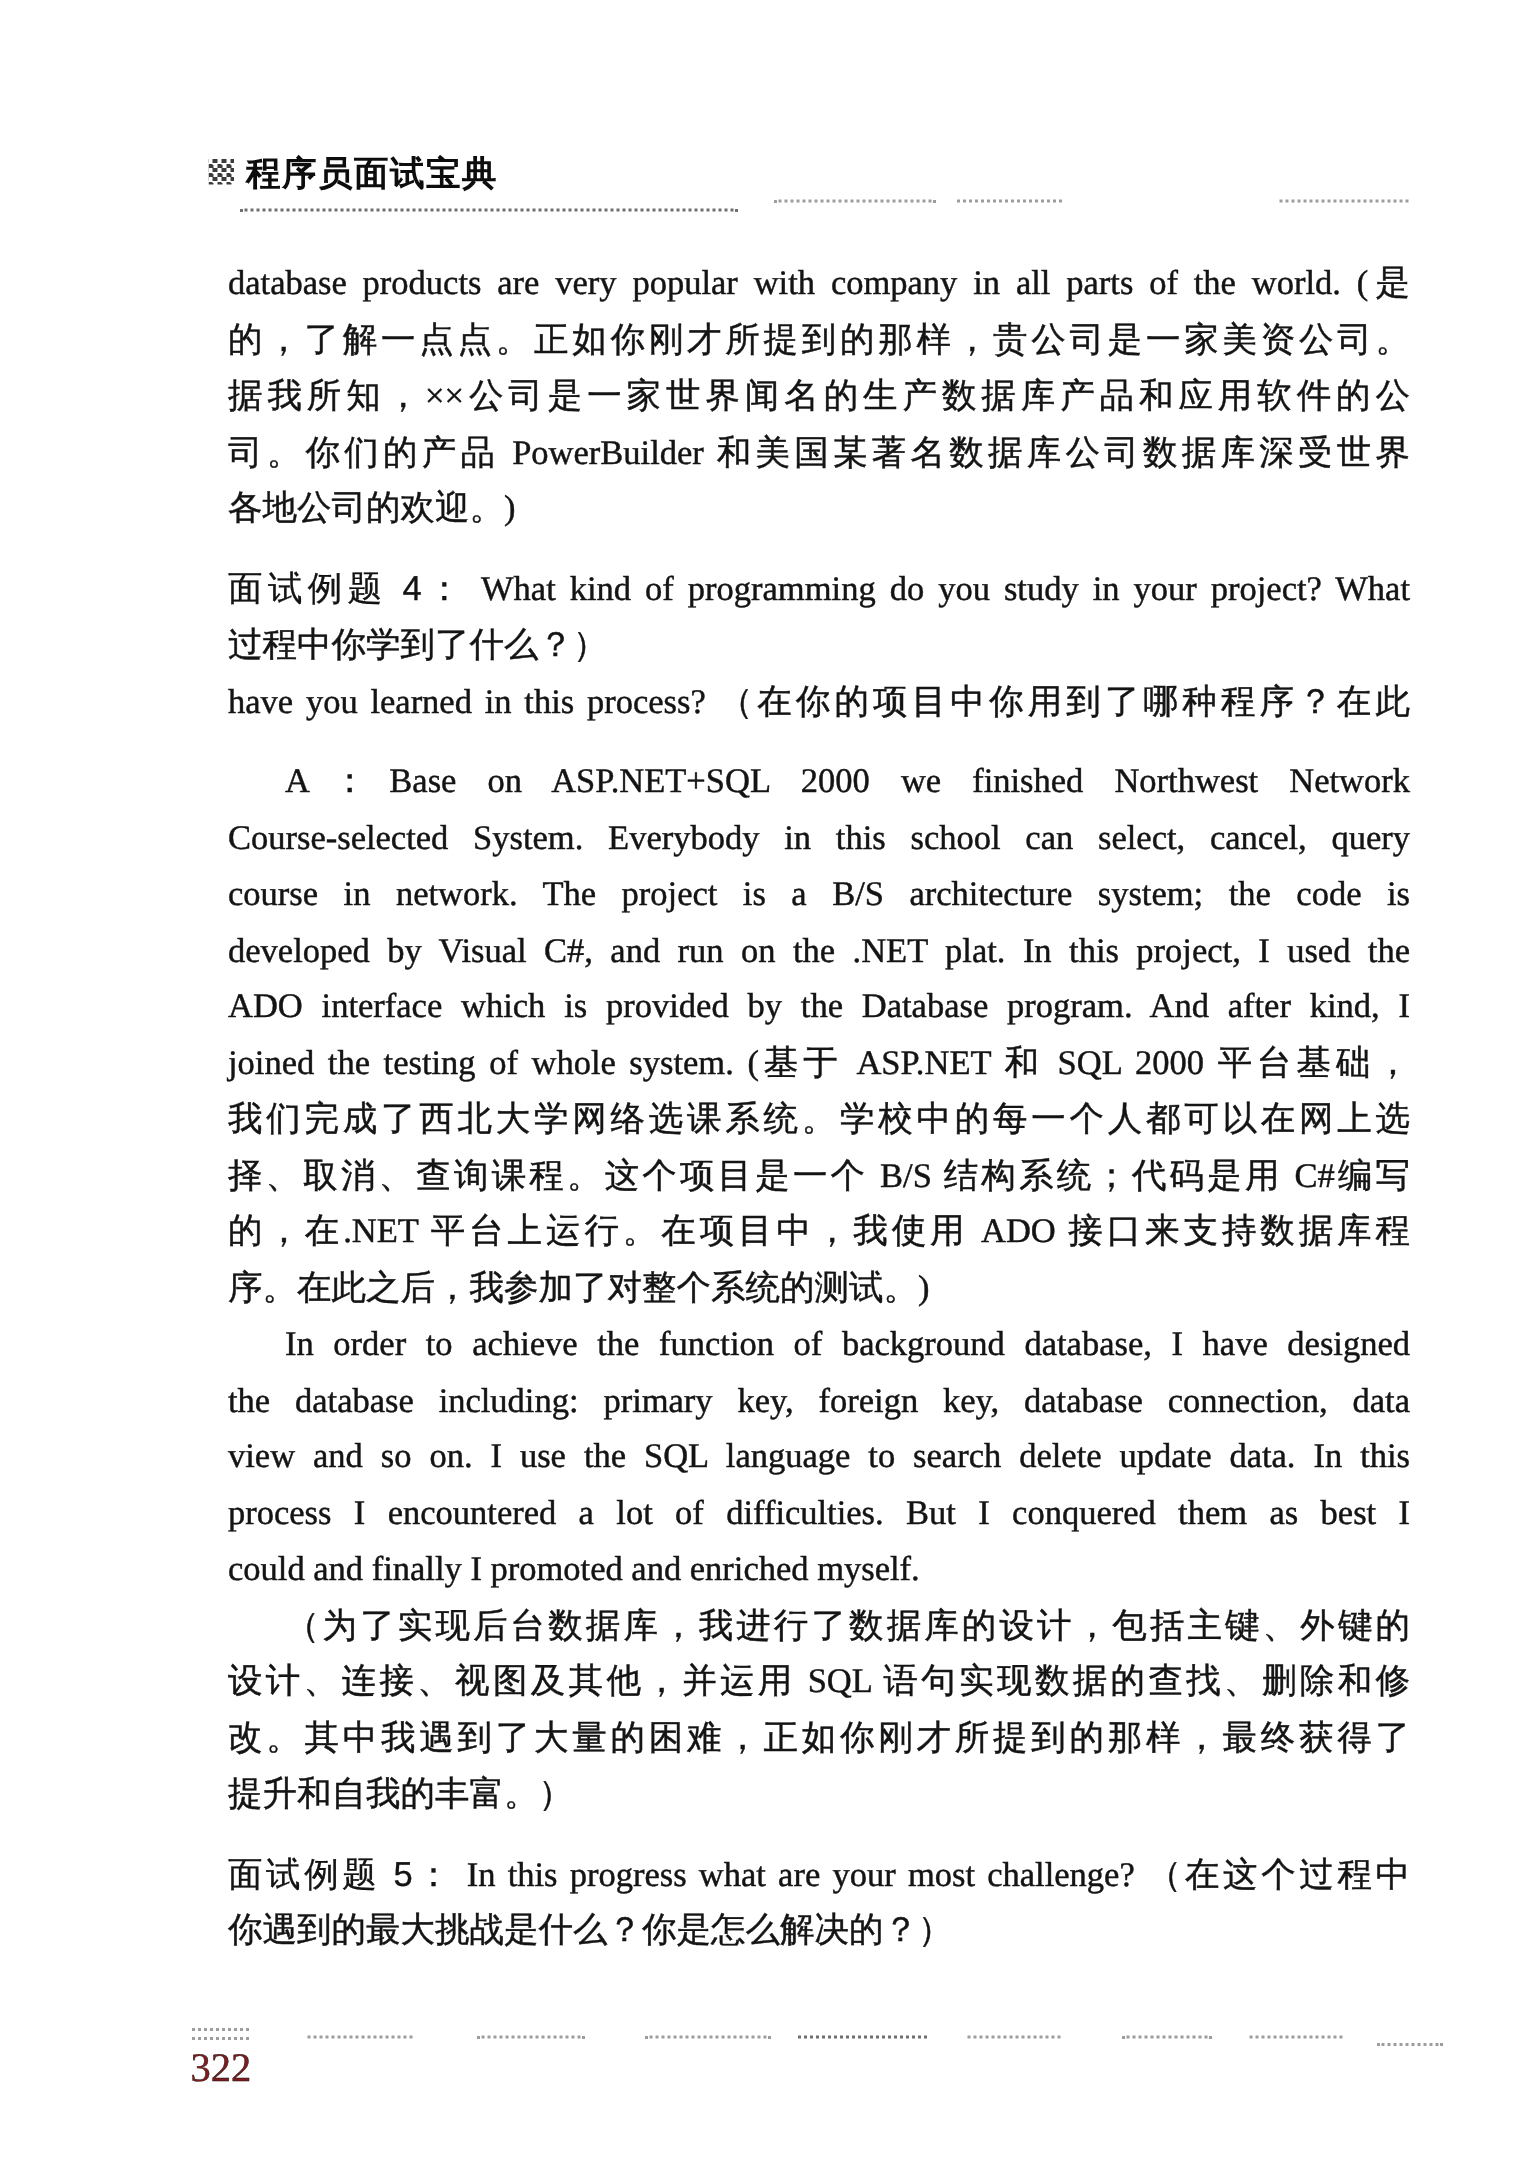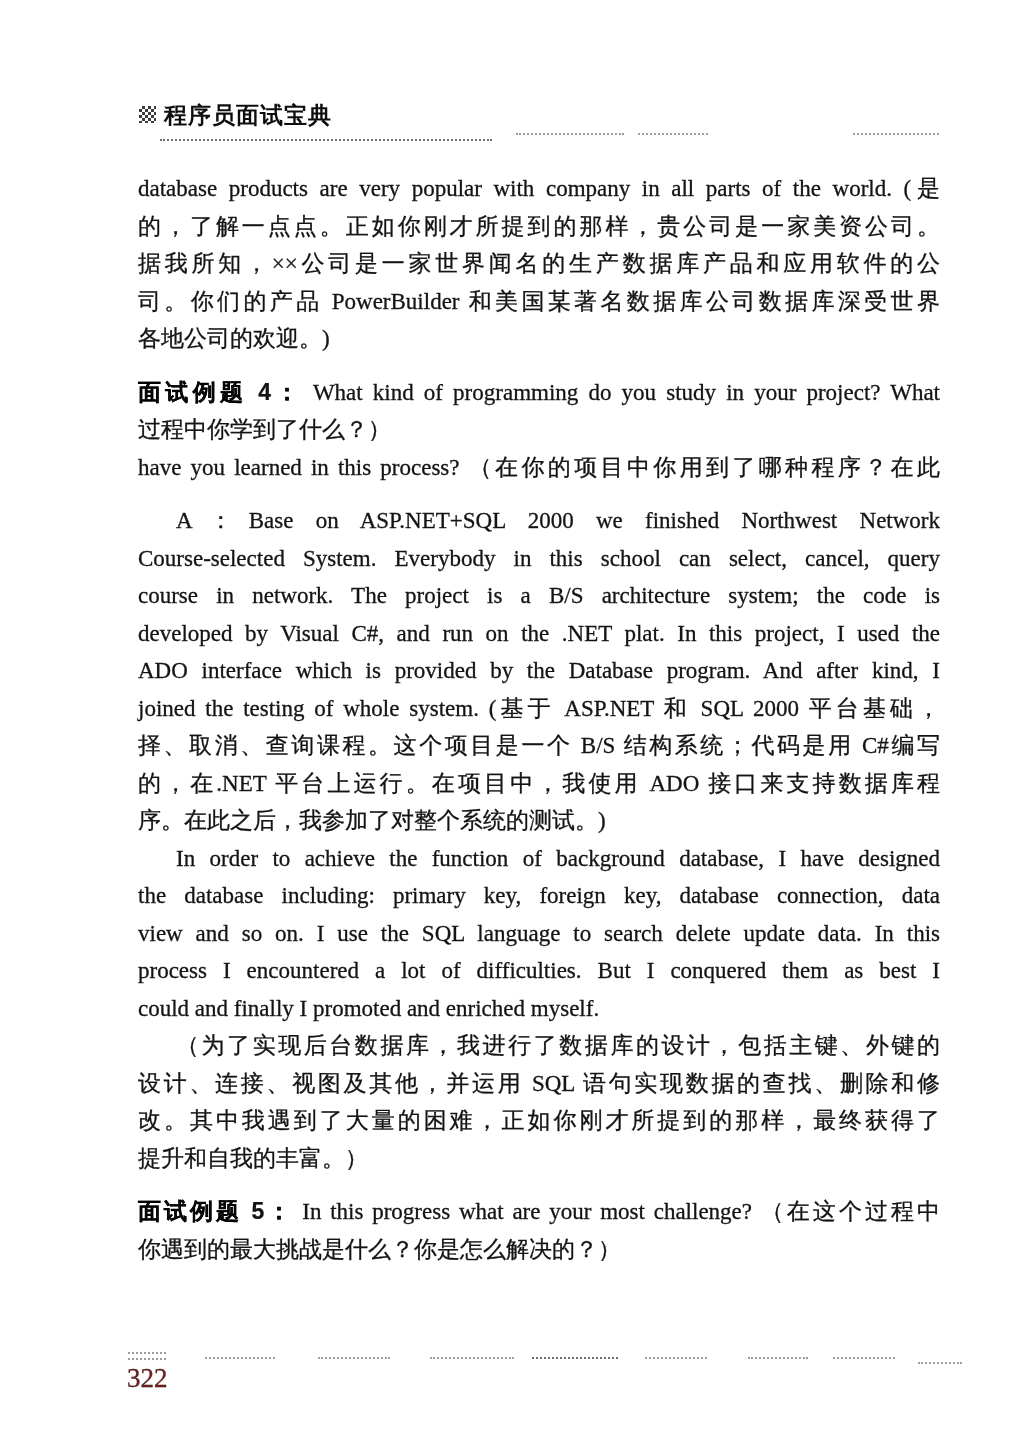--- a/index.html
+++ b/index.html
@@ -28,26 +28,27 @@
   .dot-rule.faint{border-top:2px dotted #9d9d9d;}
   
   .bodytext{position:absolute;left:138px;top:170px;width:802px;}
   .para{margin:0;}
   .para.mt{margin-top:16px;}
   .ln{
     font-size:23px;line-height:37.5px;
     text-align:justify;text-align-last:justify;
     -webkit-text-stroke:0.3px #141414;
     white-space:normal;
+    margin-left:14px;
   }
   .ln.end{text-align-last:left;}
   .ind .ln:first-child{text-indent:38px;}
   .lead{
     font-family:"Liberation Sans",sans-serif;
-    font-weight:700;-webkit-text-stroke:0.2px #000;
+    font-weight:400;-webkit-text-stroke:0.2px #000;
   }
   
   .pageno{
     position:absolute;left:127px;top:1363px;
     font-size:27px;line-height:30px;color:#7f1d1d;
     -webkit-text-stroke:0.3px #111;
   }
 </style>
 </head>
 <body>
@@ -82,20 +83,21 @@
       <div class="ln">have you learned in this process? （在你的项目中你用到了哪种程序？在此</div>
     </div>
 
     <div class="para mt ind">
       <div class="ln">A：Base on ASP.NET+SQL 2000 we finished Northwest Network</div>
       <div class="ln">Course-selected System. Everybody in this school can select, cancel, query</div>
       <div class="ln">course in network. The project is a B/S architecture system; the code is</div>
       <div class="ln">developed by Visual C#, and run on the .NET plat. In this project, I used the</div>
       <div class="ln">ADO interface which is provided by the Database program. And after kind, I</div>
       <div class="ln">joined the testing of whole system. (基于 ASP.NET 和 SQL 2000 平台基础，</div>
+      <div class="ln">我们完成了西北大学网络选课系统。学校中的每一个人都可以在网上选</div>
       <div class="ln">择、取消、查询课程。这个项目是一个 B/S 结构系统；代码是用 C#编写</div>
       <div class="ln">的，在.NET 平台上运行。在项目中，我使用 ADO 接口来支持数据库程</div>
       <div class="ln end">序。在此之后，我参加了对整个系统的测试。)</div>
     </div>
 
     <div class="para ind">
       <div class="ln">In order to achieve the function of background database, I have designed</div>
       <div class="ln">the database including: primary key, foreign key, database connection, data</div>
       <div class="ln">view and so on. I use the SQL language to search delete update data. In this</div>
       <div class="ln">process I encountered a lot of difficulties. But I conquered them as best I</div>

